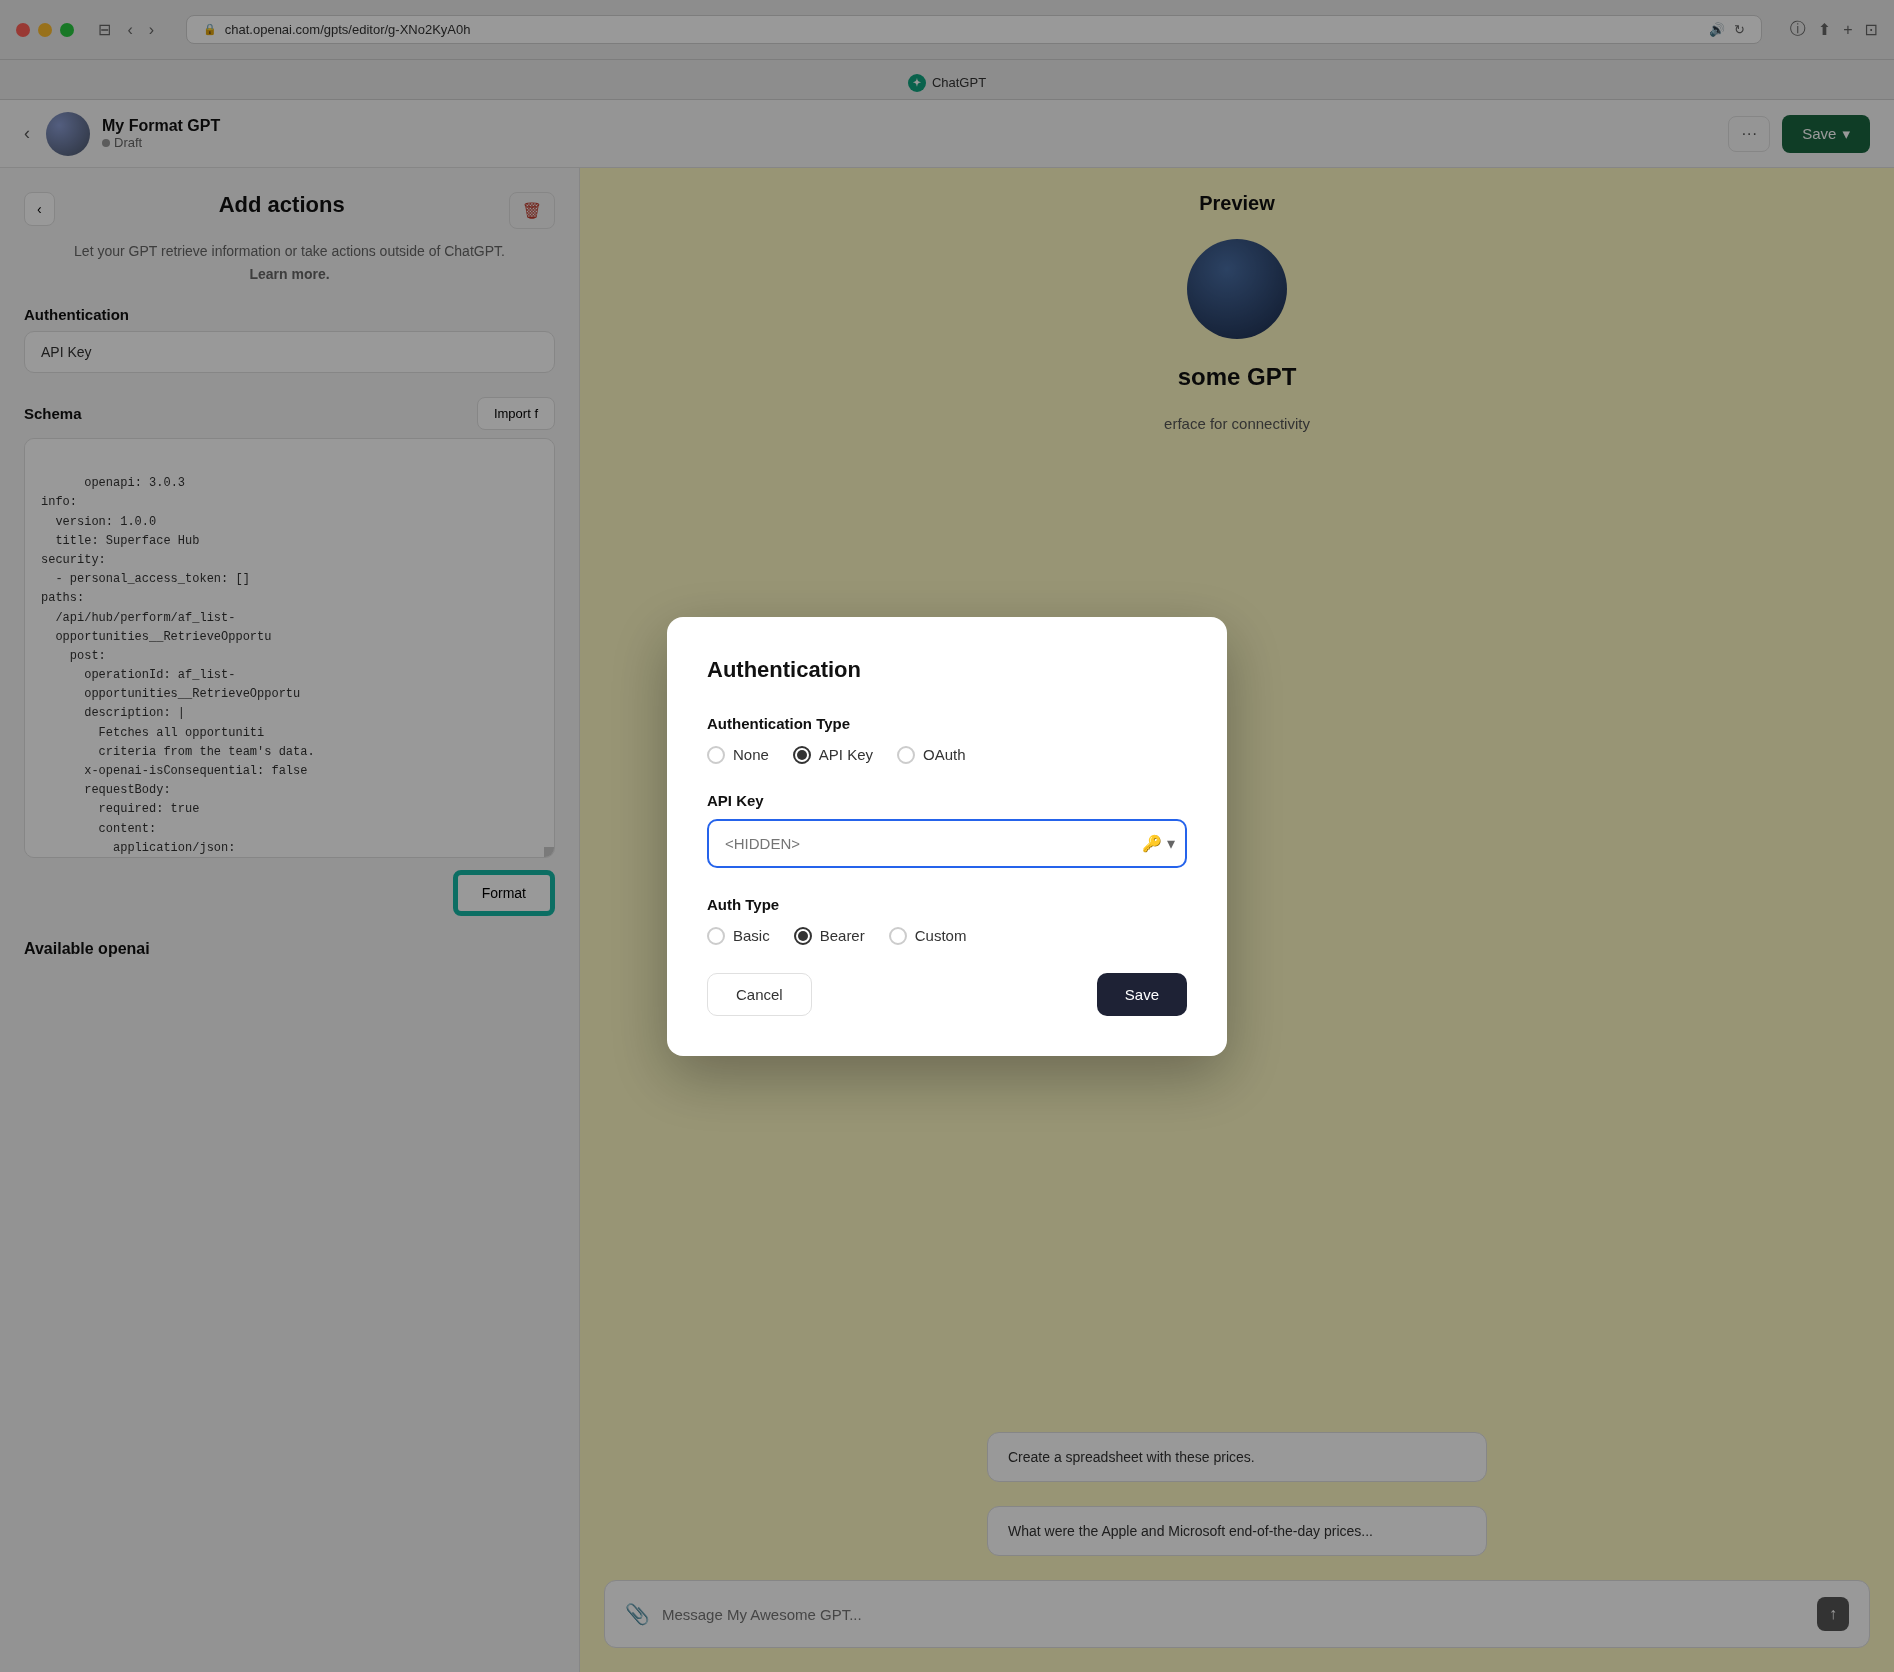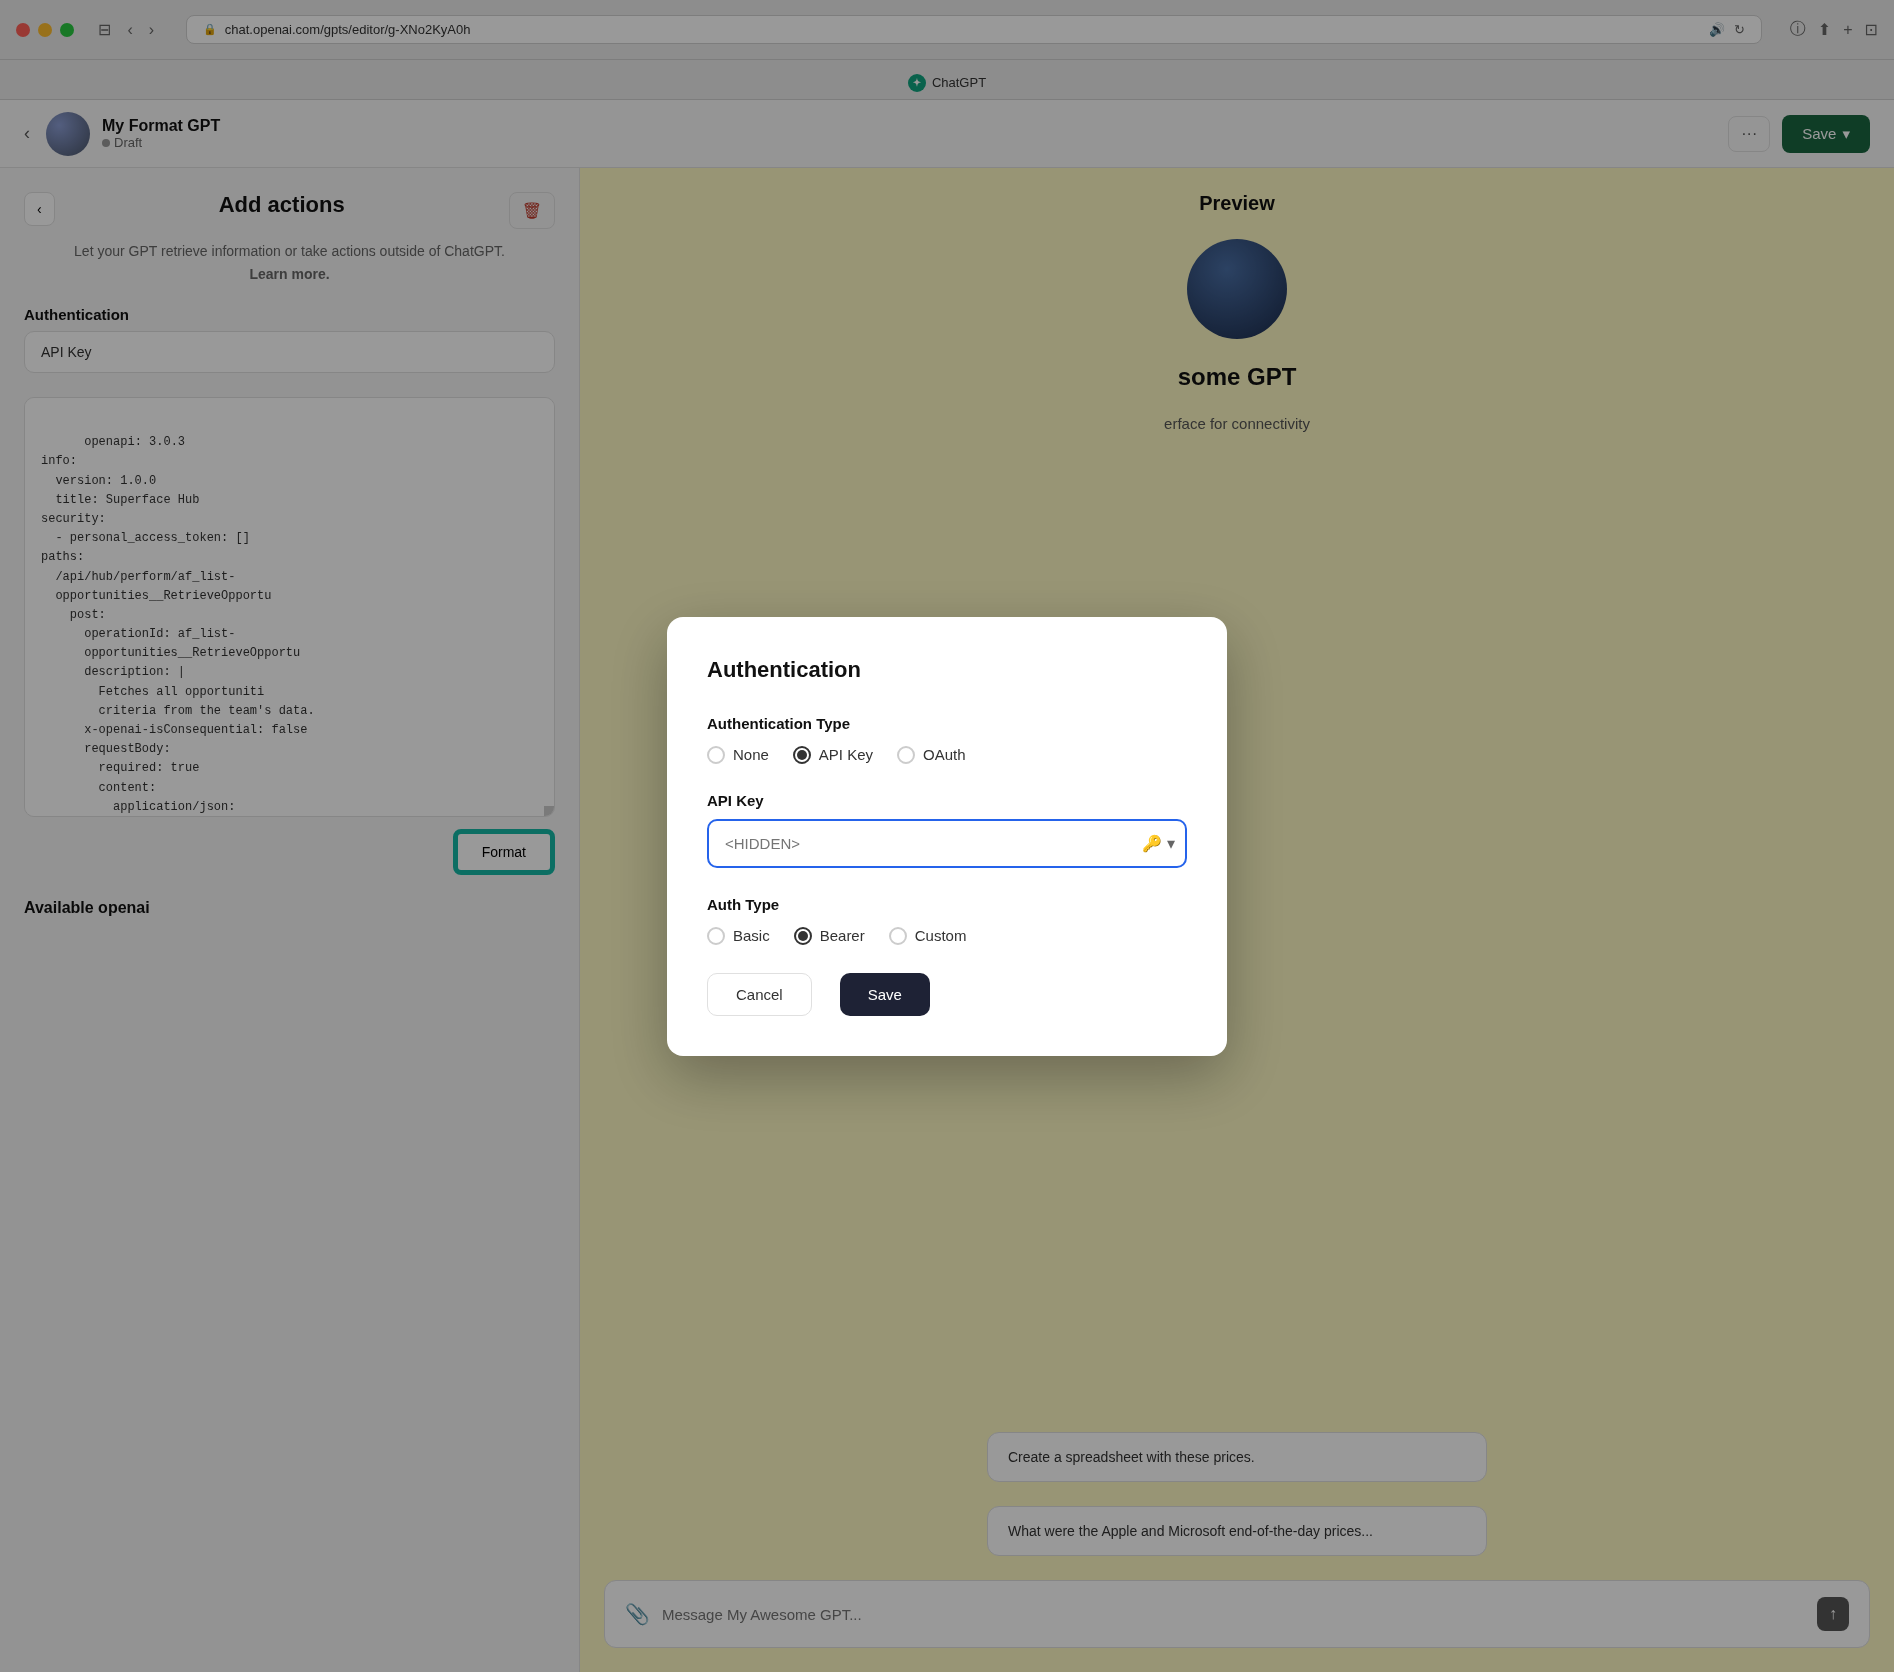--- a/index.html
+++ b/index.html
@@ -472,21 +472,21 @@
       top: 50%;
       transform: translateY(-50%);
       color: #666;
       font-size: 16px;
       display: flex;
       align-items: center;
       gap: 4px;
     }
     .modal-actions {
       display: flex;
-      justify-content: flex-start;
+      justify-content: space-between;
       gap: 28px;
       margin-top: 8px;
     }
     .cancel-btn {
       background: white;
       border: 1px solid #e0e0e0;
       border-radius: 10px;
       padding: 12px 28px;
       font-size: 15px;
       cursor: pointer;
@@ -566,20 +566,24 @@
       <button class="panel-back-btn">‹</button>
       <div class="panel-title">Add actions</div>
       <button class="delete-btn">🗑</button>
     </div>
     <div class="panel-subtitle">Let your GPT retrieve information or take actions outside of ChatGPT.</div>
     <div class="panel-link">Learn more.</div>
 
     <div class="section-label">Authentication</div>
     <div class="auth-display">API Key</div>
 
+    <div class="schema-label">
+      <span>Schema</span>
+      <button class="import-btn">Import f</button>
+    </div>
     <div class="code-block">
       <span>openapi: 3.0.3
 info:
   version: 1.0.0
   title: Superface Hub
 security:
   - personal_access_token: []
 paths:
   /api/hub/perform/af_list-
   opportunities__RetrieveOpportu

